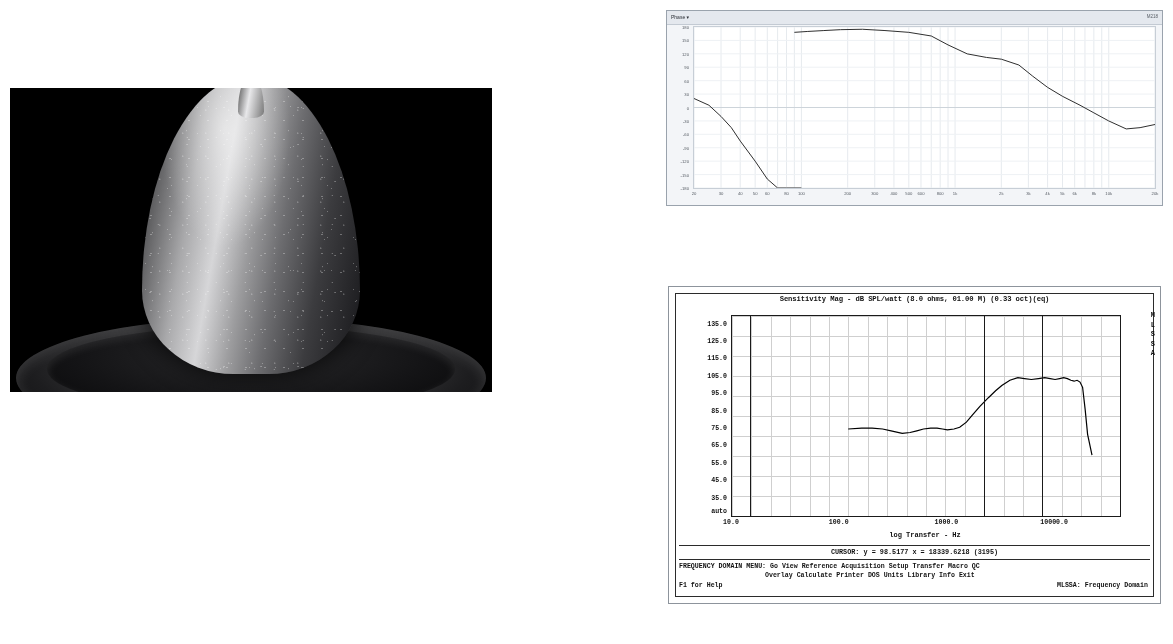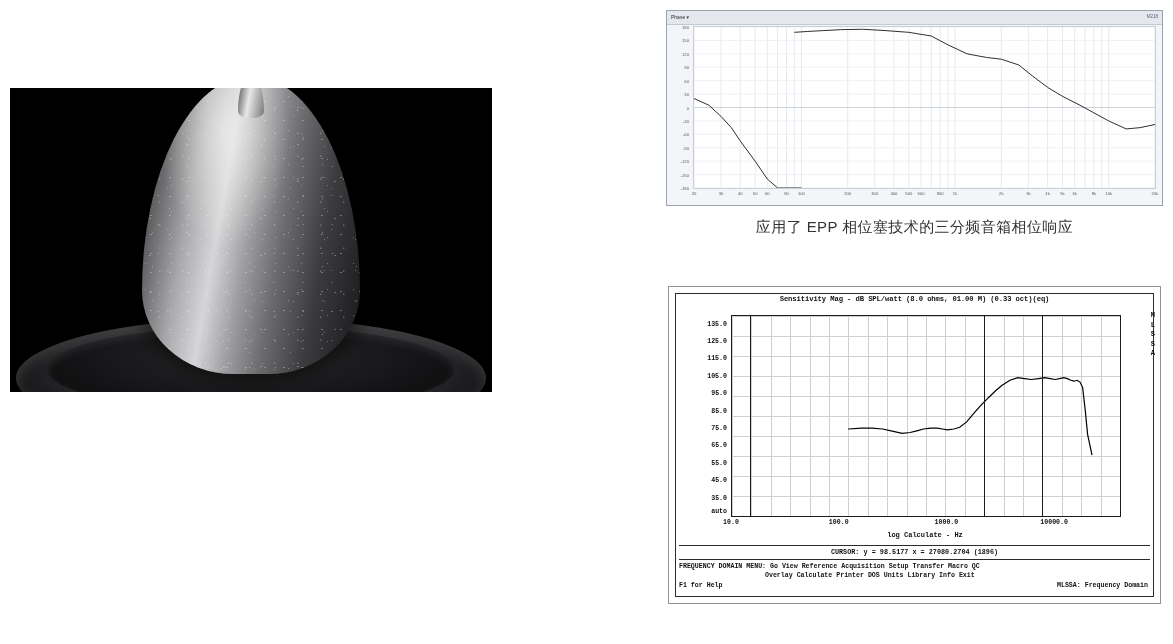--- a/index.html
+++ b/index.html
@@ -418,21 +418,20 @@
         <span style="left: 308.333px;">2k</span>
         <span style="left: 335.393px;">3k</span>
         <span style="left: 354.592px;">4k</span>
         <span style="left: 369.483px;">5k</span>
         <span style="left: 381.651px;">6k</span>
         <span style="left: 400.85px;">8k</span>
         <span style="left: 415.742px;">10k</span>
         <span style="left: 462px;">20k</span>
       </div>
   </div>
-  <div class="caption" id="phase-caption">应用了 EPP 相位塞技术的三分频音箱相位响应</div>
 </div>
 
 <div id="mlssa-block">
   <div id="mlssa-chart">
     <div id="mlssa-inner"></div>
     <div id="mlssa-title">Sensitivity Mag - dB SPL/watt (8.0 ohms, 01.00 M) (0.33 oct)(eq)</div>
     <div id="mlssa-sidelabel">
       <span id="mlssa-sidelabel-text">M<br>L<br>S<br>S<br>A</span>
     </div>
     <div id="mlssa-ylabels">
@@ -458,22 +457,22 @@
             <path d="M 116.2 113.0 L 129.7 112.2 L 140.1 112.2 L 150.6 113.0 L 159.1 114.8 L 170.2 117.4 L 178.1 116.5 L 184.8 114.8 L 191.5 113.0 L 198.7 112.2 L 205.0 112.2 L 210.5 113.0 L 215.4 113.9 L 222.0 113.0 L 227.7 111.3 L 234.4 106.1 L 240.3 99.1 L 247.9 90.4 L 256.4 81.7 L 263.6 74.8 L 269.8 69.6 L 277.9 64.3 L 285.8 61.7 L 292.6 62.6 L 299.3 63.5 L 306.5 62.6 L 312.7 61.7 L 318.2 62.6 L 323.1 63.5 L 327.6 62.6 L 331.7 61.7 L 335.4 62.6 L 338.9 64.3 L 342.1 65.2 L 345.1 64.3 L 348.0 66.1 L 350.6 71.3 L 353.2 93.9 L 355.6 118.3 L 360.0 139.1" fill="none" stroke="#000" stroke-width="1.2"></path>
           </g>
       </svg>
     </div>
     <div id="mlssa-xlabels">
         <span style="left: 0px;">10.0</span>
         <span style="left: 107.716px;">100.0</span>
         <span style="left: 215.432px;">1000.0</span>
         <span style="left: 323.148px;">10000.0</span>
       </div>
-    <div id="mlssa-xaxis-title">log Calculate - Hz</div>
+    <div id="mlssa-xaxis-title">log Transfer - Hz</div>
     <div id="mlssa-divider"></div>
-    <div id="mlssa-cursor">CURSOR: y = 98.5177 x = 27080.2704 (1896)</div>
+    <div id="mlssa-cursor">CURSOR: y = 98.5177 x = 18339.6218 (3195)</div>
     <div id="mlssa-divider2"></div>
     <div class="mlssa-menu-line" id="mlssa-menu-1">FREQUENCY DOMAIN MENU: Go View Reference Acquisition Setup Transfer Macro QC</div>
     <div class="mlssa-menu-line" id="mlssa-menu-2">Overlay Calculate Printer DOS Units Library Info Exit</div>
     <div class="mlssa-menu-line" id="mlssa-menu-3">F1 for Help</div>
     <div class="mlssa-menu-line" id="mlssa-menu-4">MLSSA: Frequency Domain</div>
   </div>
 </div>
 
 </body></html>

